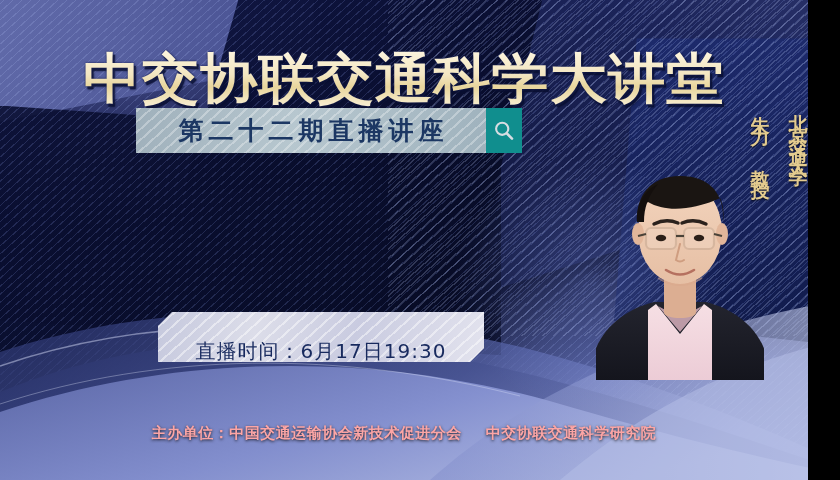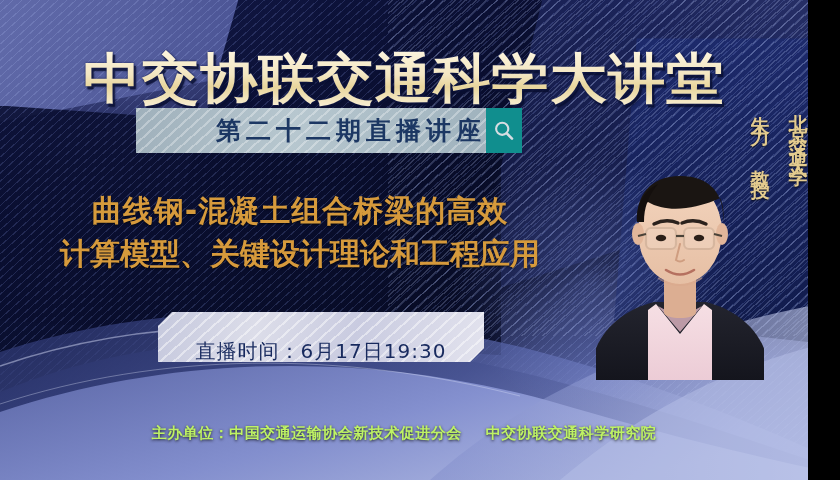--- a/index.html
+++ b/index.html
@@ -96,21 +96,21 @@
     white-space:nowrap;
     transform:scaleX(1.06);
   }
 
   
   .sub-bar{
     position:absolute;left:136px;top:108px;width:386px;height:45px;
     display:flex;align-items:stretch;
   }
   .sub-bar-body{
-    flex:1;position:relative;display:flex;align-items:center;justify-content:flex-end;
+    flex:1;position:relative;display:flex;align-items:center;justify-content:center;
     background:linear-gradient(100deg,#9fb0bb 0%,#b7c7cf 45%,#9fb2bd 100%);
     overflow:hidden;
   }
   .sub-bar-body::after{
     content:"";position:absolute;inset:0;
     background-image:repeating-linear-gradient(
       -42deg, rgba(255,255,255,.30) 0px, rgba(255,255,255,.30) 2px,
       rgba(0,0,0,0) 2px, rgba(0,0,0,0) 8px);
   }
   .sub-bar-text{
@@ -170,21 +170,21 @@
 
   
   .portrait{
     position:absolute;left:596px;top:128px;width:168px;height:252px;
   }
   .portrait svg{display:block;}
 
   
   .footer{
     position:absolute;left:0;right:0;top:424px;text-align:center;
-    font-size:15px;font-weight:bold;color:#bef264;letter-spacing:.5px;
+    font-size:15px;font-weight:bold;color:#fca5a5;letter-spacing:.5px;
     font-family:"DejaVu Sans","Liberation Sans",sans-serif;
     text-shadow:0 1px 3px rgba(0,0,0,.8);
   }
   .footer .gap{display:inline-block;width:24px;}
 </style>
 </head>
 <body>
 
 <div id="poster">
 
@@ -238,24 +238,20 @@
       <span class="sub-bar-text">第二十二期直播讲座</span>
     </div>
     <div class="sub-bar-search">
       <svg width="24" height="24" viewBox="0 0 24 24">
         <circle cx="10.2" cy="9.8" r="6.1" fill="none" stroke="#d6dde2" stroke-width="2.1"></circle>
         <line x1="14.8" y1="14.4" x2="20" y2="19.6" stroke="#d6dde2" stroke-width="2.6" stroke-linecap="round"></line>
       </svg>
     </div>
   </div>
 
-  <div class="lecture">
-    <span>曲线钢-混凝土组合桥梁的高效</span>
-    <span class="l2">计算模型、关键设计理论和工程应用</span>
-  </div>
 
   <div class="time-badge">
     <span class="time-text">直播时间：6月17日19:30</span>
   </div>
 
   <div class="portrait">
     <svg width="168" height="252" viewBox="0 0 168 252" xmlns="http://www.w3.org/2000/svg">
       <defs>
         <linearGradient id="sweater" x1="0" y1="0" x2="0" y2="1">
           <stop offset="0%" stop-color="#23242e"></stop>

